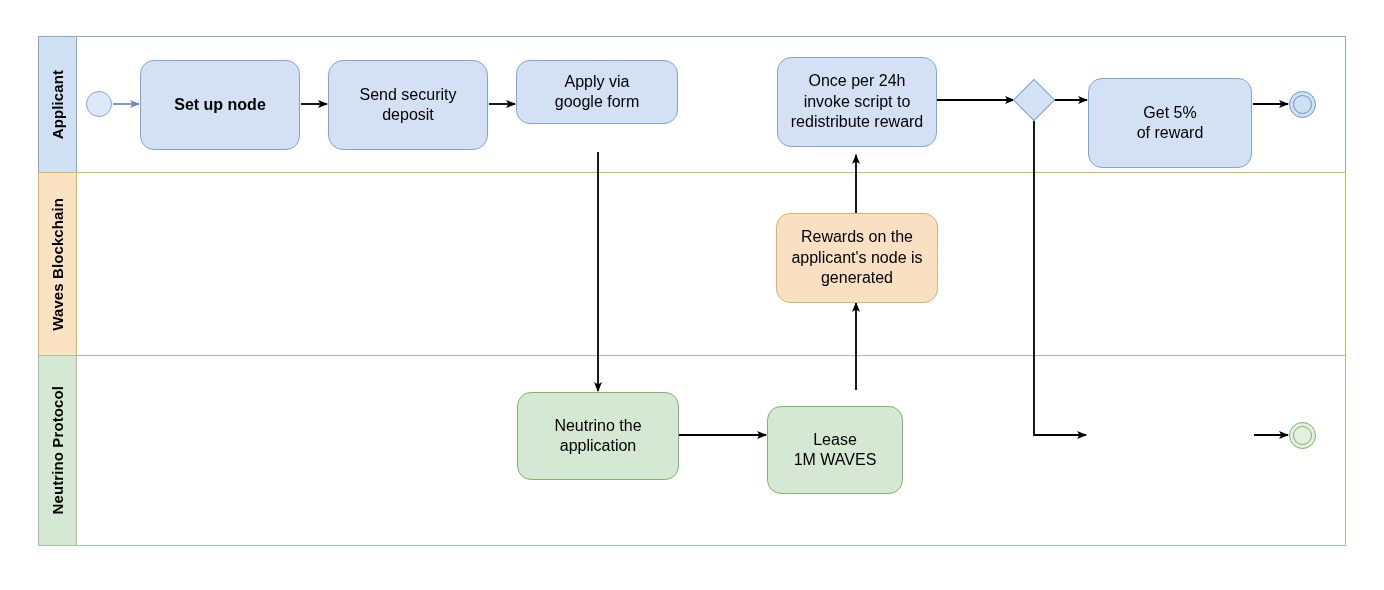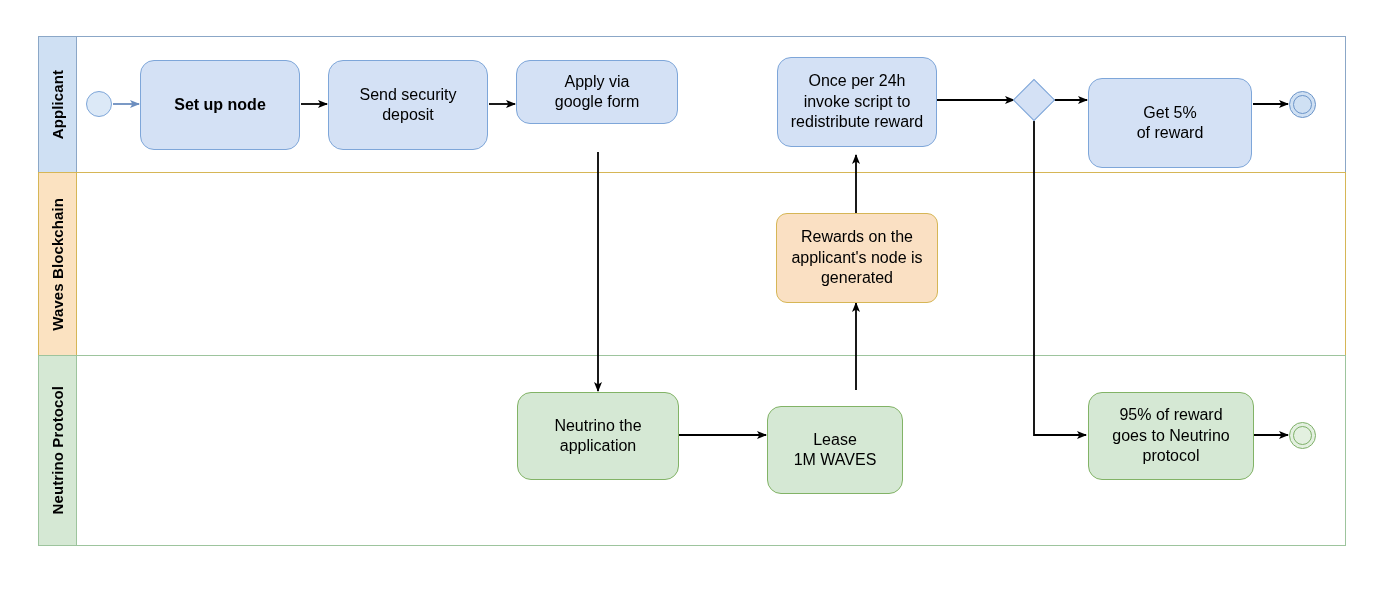--- a/index.html
+++ b/index.html
@@ -218,29 +218,26 @@
 invoke script to
 redistribute reward</div>
 
   <div class="gateway" style="left:1019px; top:85px; width:30px; height:30px;"></div>
 
   <div class="task blue" style="left:1088px; top:60px; width:164px; height:90px;margin-top:18px;">Get 5%
 of reward</div>
 
   <div class="event end-blue" style="left:1289px; top:91px; width:27px; height:27px;"></div>
 
-  <div class="task orange" style="left:776px; top:213px; width:162px; height:90px;border-radius:11px;">Rewards on the
+  <div class="task orange" style="left:776px; top:213px; width:162px; height:90px;">Rewards on the
 applicant's node is
 generated</div>
 
   <div class="task green" style="left:517px; top:392px; width:162px; height:88px;">Neutrino the
 application</div>
 
   <div class="task green" style="left:767px; top:406px; width:136px; height:88px;">Lease
 1M WAVES</div>
 
-  <div class="task green" style="left:1088px; top:392px; width:166px; height:88px;">95% of reward
-goes to Neutrino
-protocol</div>
 
   <div class="event end-green" style="left:1289px; top:422px; width:27px; height:27px;"></div>
 
 </div>
 
 </body></html>

